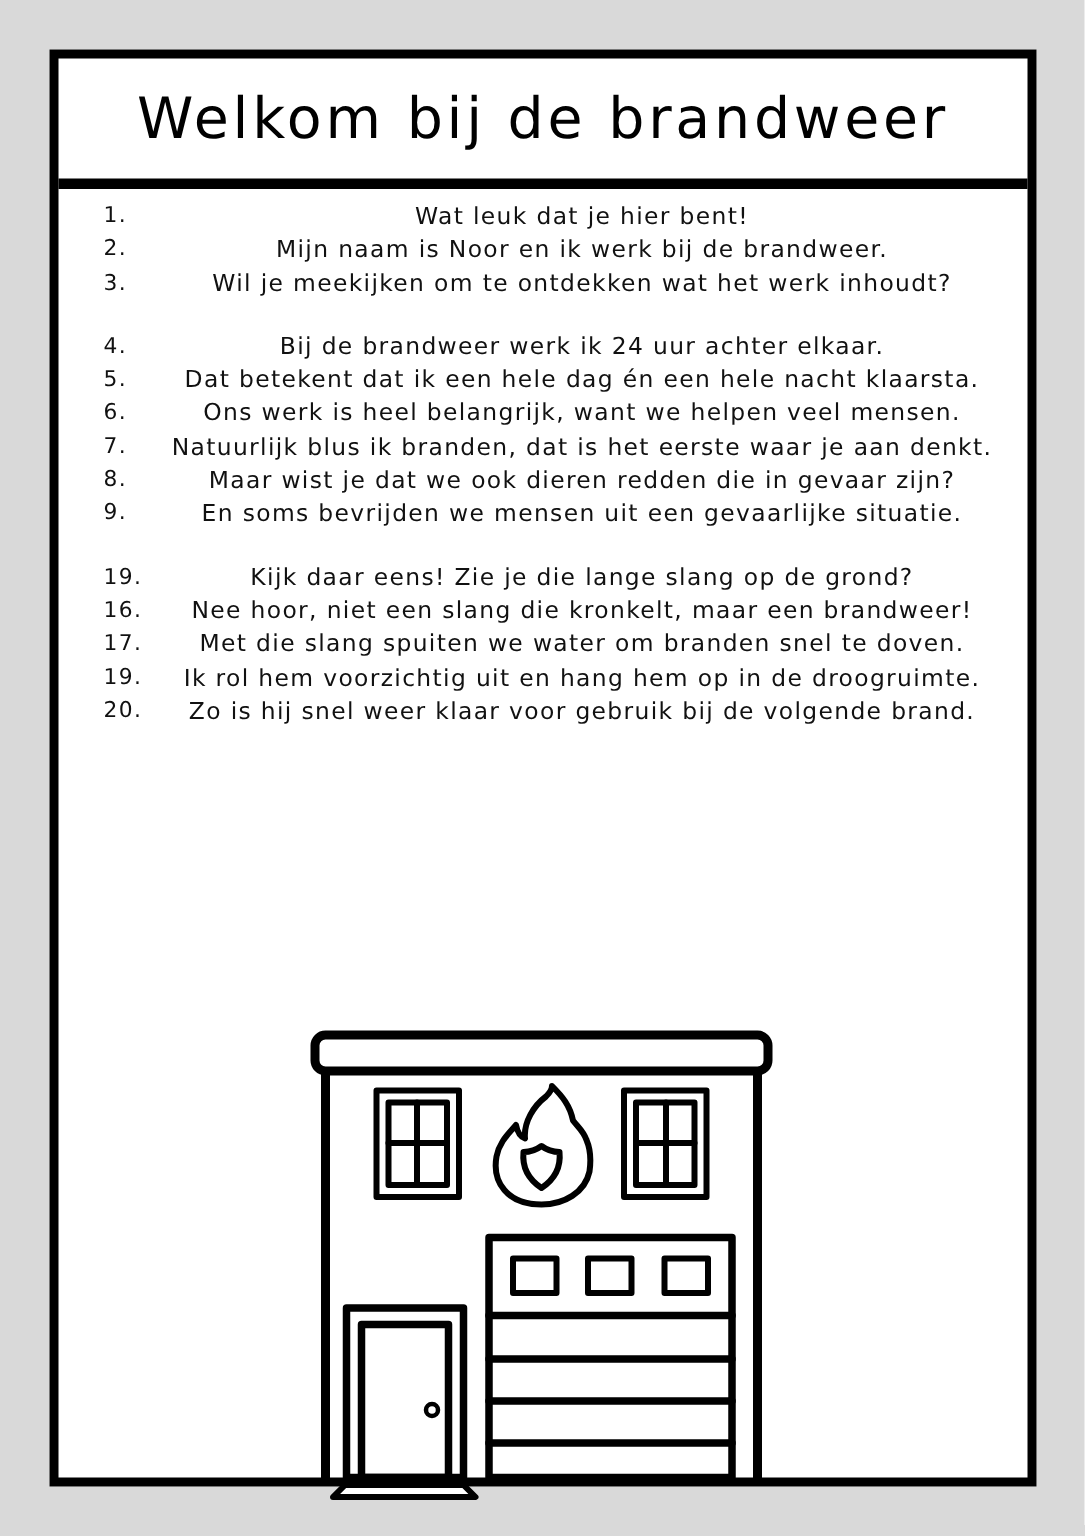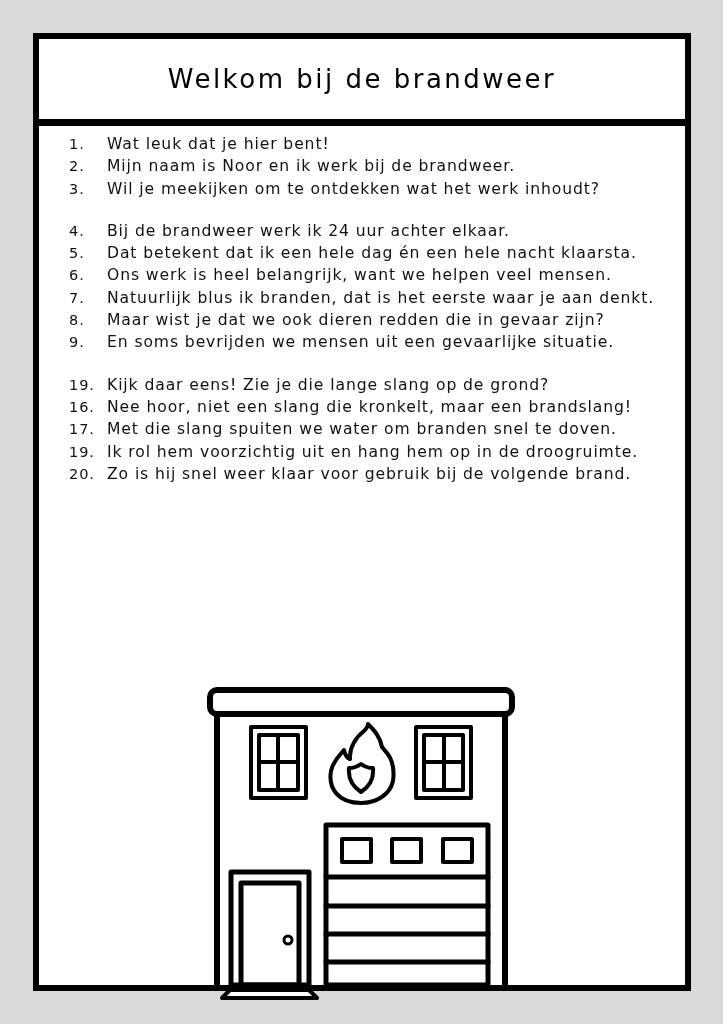--- a/index.html
+++ b/index.html
@@ -1,24 +1,24 @@
 <!DOCTYPE html>
 <html><head>
 <meta charset="utf-8">
 <style>
   html, body { margin:0; padding:0; }
   body { width:723px; height:1024px; background:#d9d9d9; position:relative; overflow:hidden; font-family:"DejaVu Sans", sans-serif; }
   .frame { position:absolute; left:33px; top:33px; width:646px; height:946px; border:6px solid #000; background:#fff; }
   .title-box { position:absolute; left:0; top:0; width:646px; height:80px; border-bottom:7px solid #000; display:flex; align-items:center; justify-content:center; }
-  .title { font-size:26px; letter-spacing:2.5px; color:#000; font-weight:normal; margin:16px; }
+  .title { font-size:38px; letter-spacing:2.5px; color:#000; font-weight:normal; margin:16px; }
   .list { position:absolute; left:30px; top:94px; width:600px; margin:0; padding:0; list-style:none; }
   .item { display:flex; height:22.3px; line-height:22.3px; font-size:15.6px; color:#111; letter-spacing:0.9px; white-space:nowrap; }
   .item.gap { margin-top:20px; }
   .num { width:38px; flex:none; font-size:14.5px; }
-  .txt { flex:1; }
+  .txt { flex:1;text-align:center; }
   .illustration { position:absolute; left:168px; top:646px; }
 </style>
 </head>
 <body>
 
 <div class="frame">
   <div class="title-box">
     <h1 class="title">Welkom bij de brandweer</h1>
   </div>
 
@@ -61,21 +61,21 @@
         <span class="txt">En soms bevrijden we mensen uit een gevaarlijke situatie.</span>
       </li>
 
 
     <li class="item gap">
         <span class="num">19.</span>
         <span class="txt">Kijk daar eens! Zie je die lange slang op de grond?</span>
       </li>
     <li class="item">
         <span class="num">16.</span>
-        <span class="txt">Nee hoor, niet een slang die kronkelt, maar een brandslang!</span>
+        <span class="txt">Nee hoor, niet een slang die kronkelt, maar een brandweer!</span>
       </li>
     <li class="item">
         <span class="num">17.</span>
         <span class="txt">Met die slang spuiten we water om branden snel te doven.</span>
       </li>
     <li class="item">
         <span class="num">19.</span>
         <span class="txt">Ik rol hem voorzichtig uit en hang hem op in de droogruimte.</span>
       </li>
     <li class="item">

